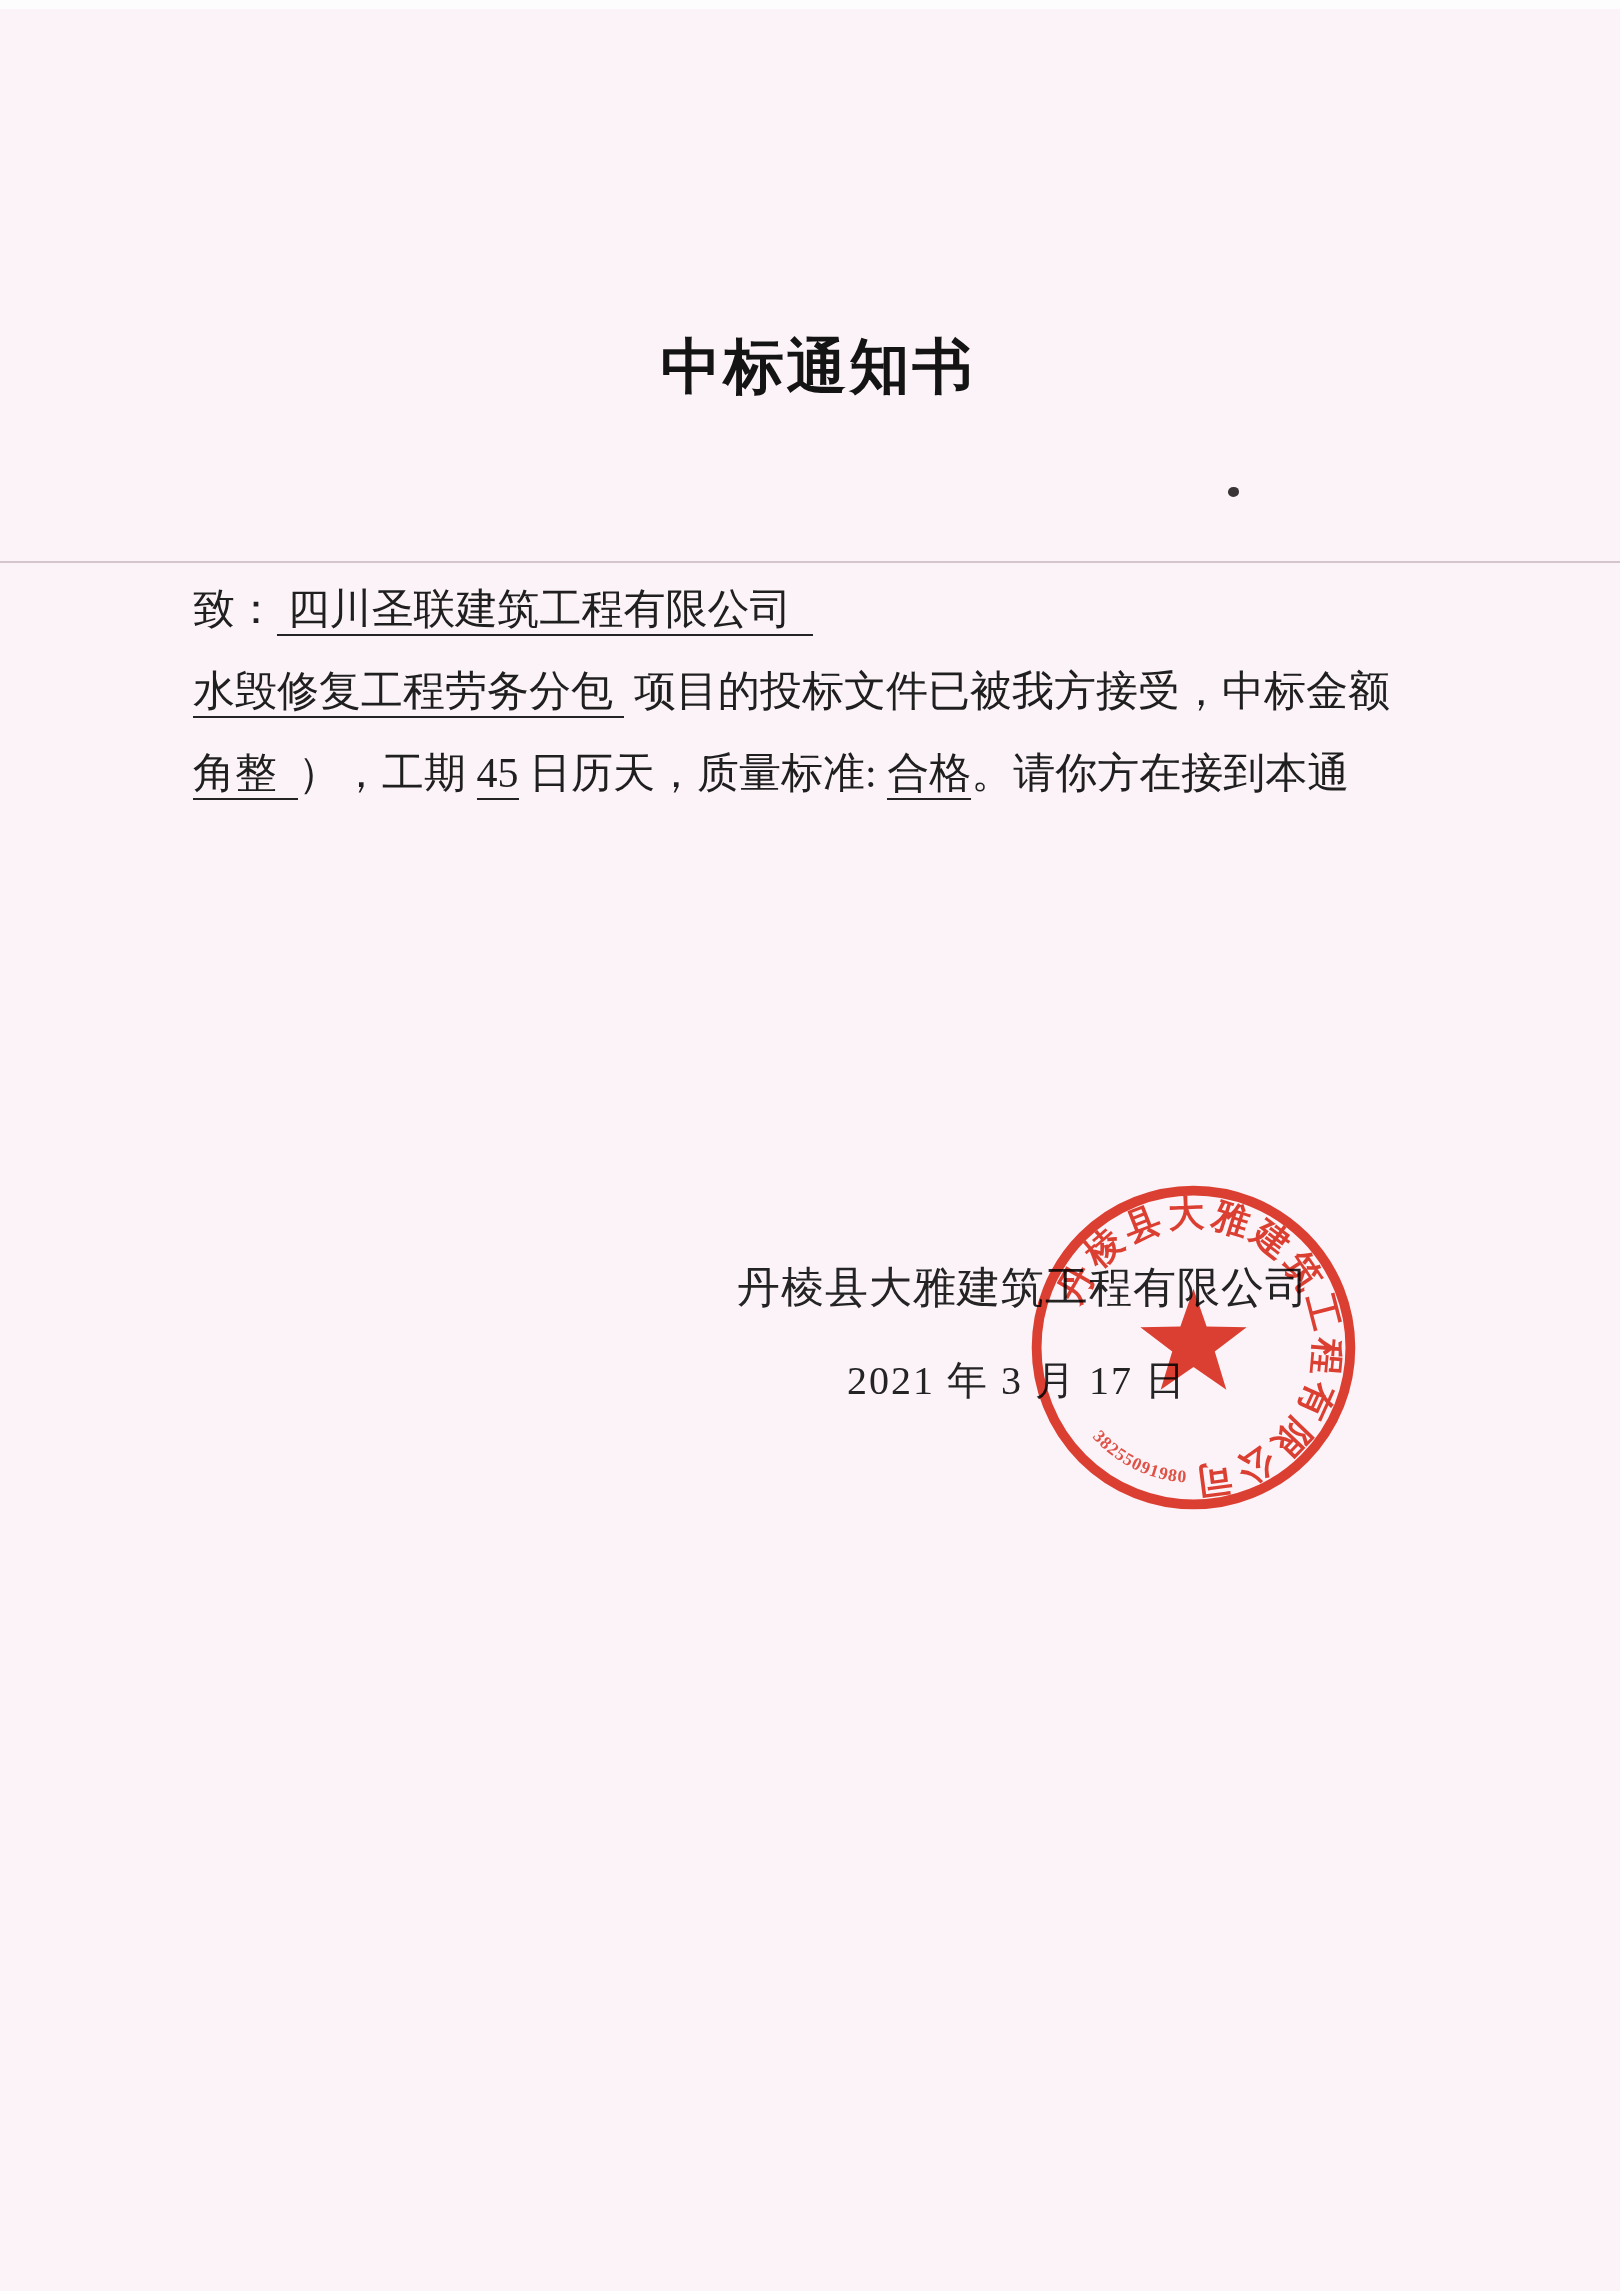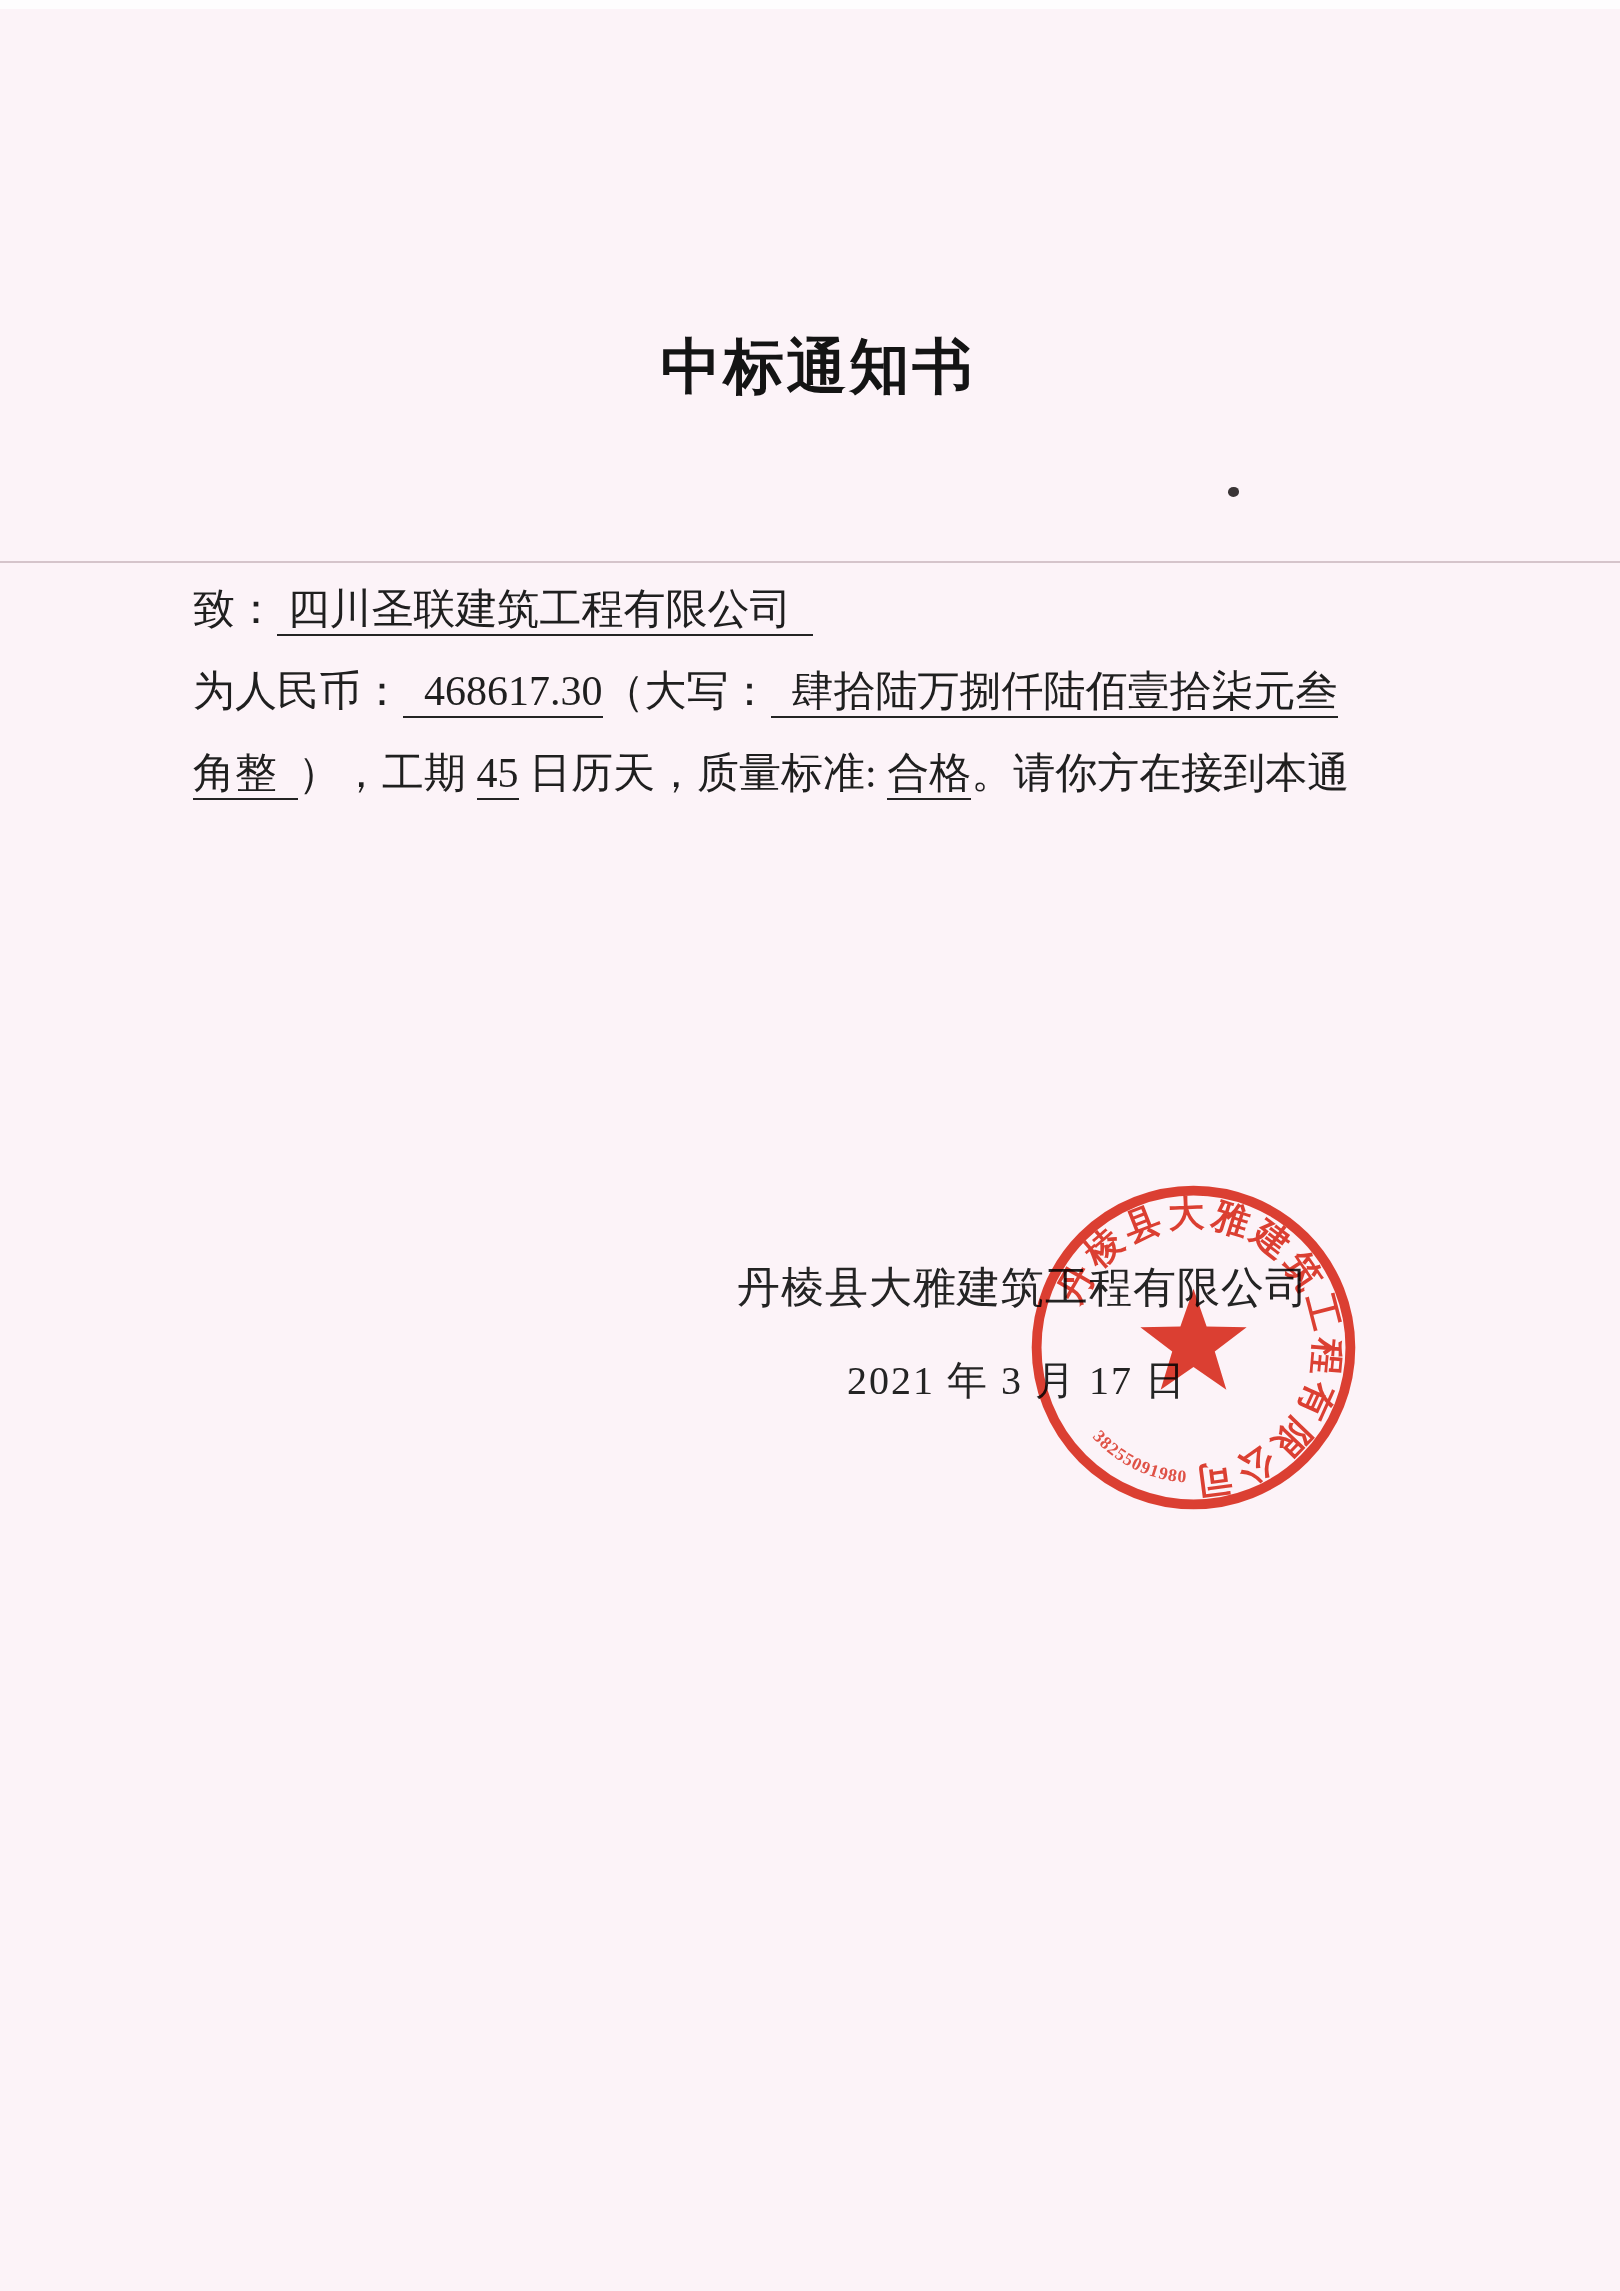--- a/index.html
+++ b/index.html
@@ -61,21 +61,21 @@
 <div class="page">
 
   <div class="top-strip"></div>
   <div class="scan-line"></div>
   <div class="ink-dot"></div>
 
   <div class="title">中标通知书</div>
 
   <div class="content">
       <div class="line"><span>致：</span><span class="u">&nbsp;四川圣联建筑工程有限公司&nbsp;&nbsp;</span></div>
-      <div class="line"><span>为人民币：</span><span class="u">&nbsp;&nbsp;468617.30</span><span>（大写：</span><span class="u">&nbsp;&nbsp;肆拾陆万捌仟陆佰壹拾柒元叁</span></div>
+      <div class="line"><span class="u">水毁修复工程劳务分包&nbsp;</span><span>&nbsp;项目的投标文件已被我方接受，中标金额</span></div>
       <div class="line"><span class="u">角整&nbsp;&nbsp;</span><span>），工期&nbsp;</span><span class="u">45</span><span>&nbsp;日历天，质量标准:&nbsp;</span><span class="u">合格</span><span>。请你方在接到本通</span></div>
     </div>
 
   <div class="sig-company">丹棱县大雅建筑工程有限公司</div>
   <div class="sig-date">2021 年 3 月 17 日</div>
 
   <svg class="stamp" viewBox="0 0 360 360" width="353" height="353">
     <defs>
       <path id="arcName" d="M 56 180 A 124 124 0 1 1 304 180 A 124 124 0 1 1 56 180" fill="none"></path>
       <path id="arcSerial" d="M 42 180 A 138 138 0 0 0 318 180" fill="none"></path>

